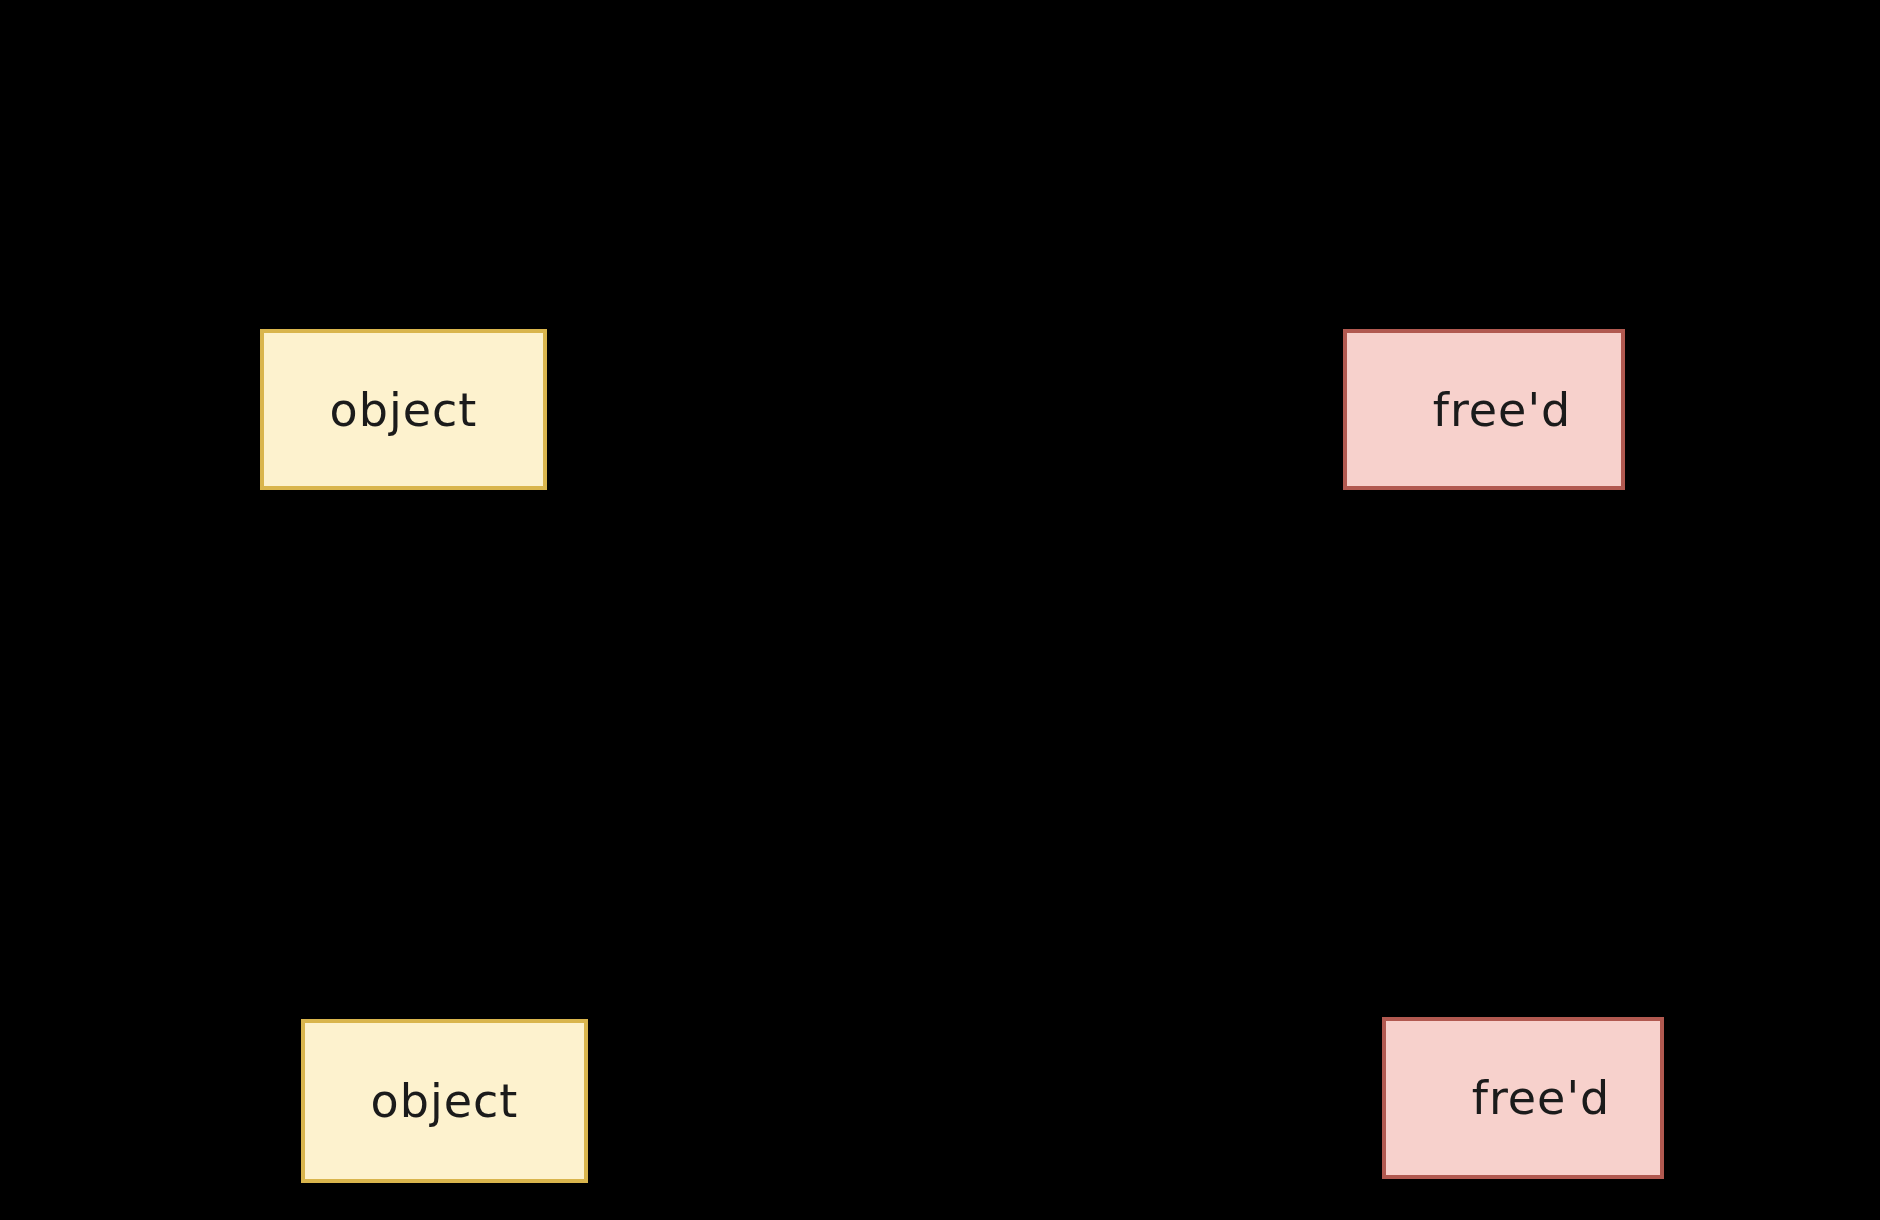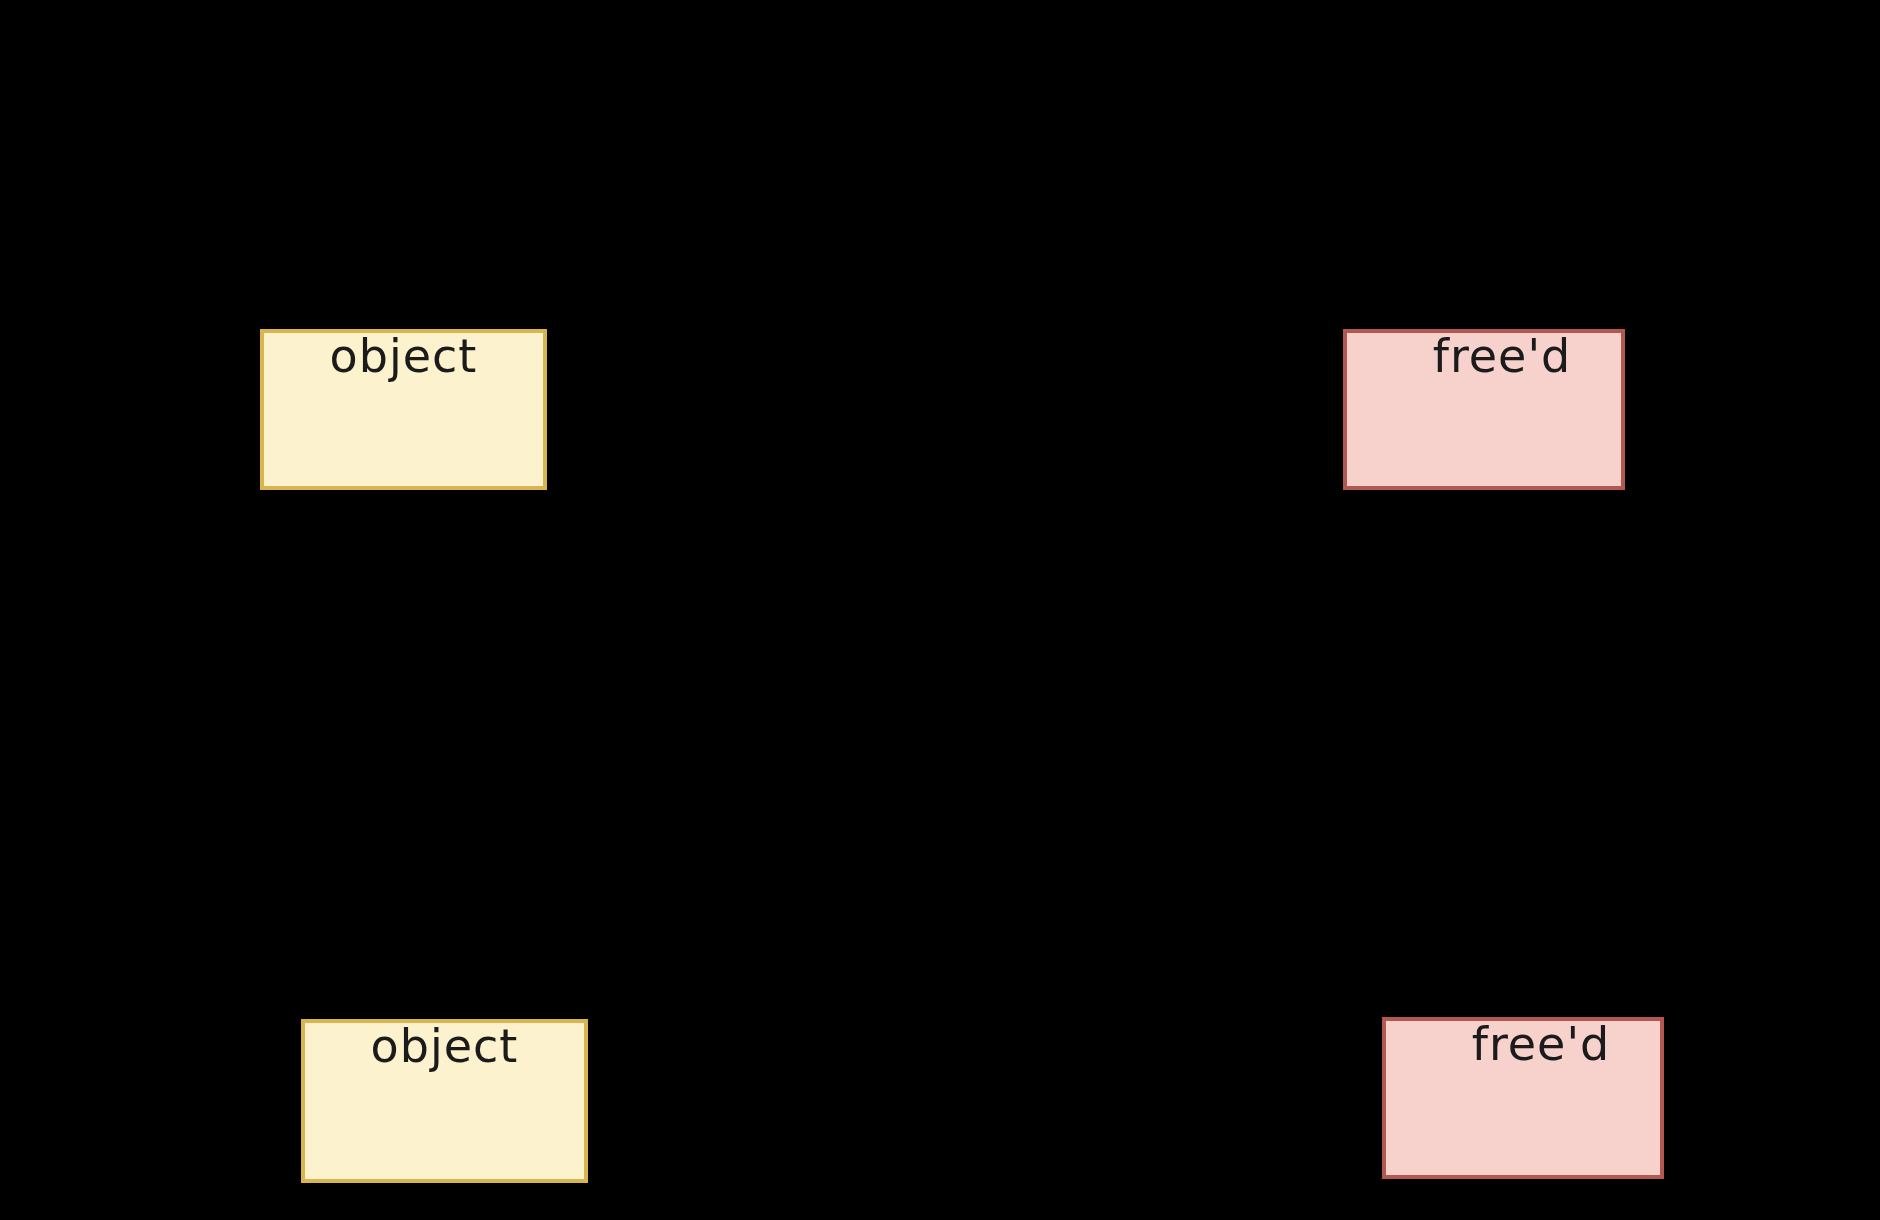--- a/index.html
+++ b/index.html
@@ -16,20 +16,21 @@
     position: relative;
     width: 1880px;
     height: 1220px;
     background: #000000;
   }
 
   .node {
     position: absolute;
     box-sizing: border-box;
     display: flex;
+    align-items: center;
     justify-content: center;
     border-style: solid;
     border-width: 4px;
   }
 
   .node .label {
     font-size: 46px;
     line-height: 1;
     color: #1b1b1b;
     letter-spacing: 1px;

